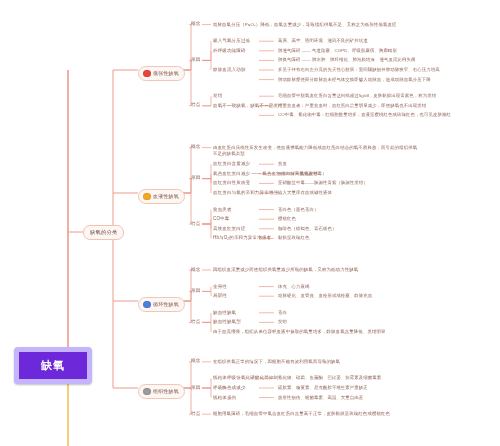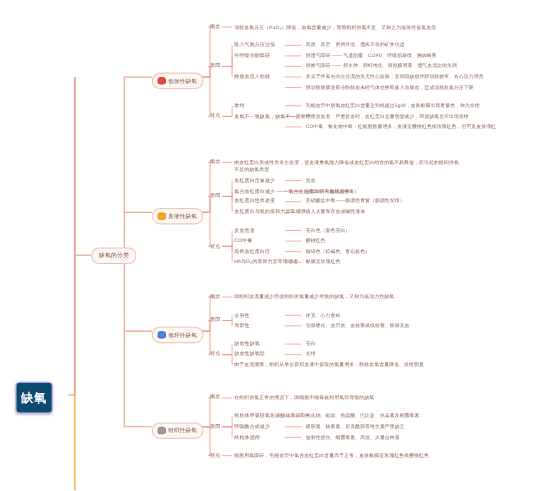--- a/index.html
+++ b/index.html
@@ -10,28 +10,28 @@
     overflow:hidden;
     position:relative;
   }
   #canvas{position:absolute;inset:0;}
   svg.links{position:absolute;left:0;top:0;width:500px;height:446px;pointer-events:none;}
 
   .node{position:absolute;box-sizing:border-box;white-space:nowrap;}
 
   
   .root{
-    background:#0c4a6e;
+    background:#6d28d9;
     color:#ffffff;
-    border:1px solid #c4b5fd;
+    border:5px solid #c4b5fd;
     border-radius:4px;
     font-size:11px;
     font-weight:bold;
     letter-spacing:1px;
-    padding:6px 4px;
+    padding:6px 22px;
     box-shadow:0 1px 2px rgba(0,0,0,.25);
   }
   
   .lvl1{
     background:#fdf6f3;
     border:1px solid #f0c3b4;
     border-radius:7px;
     color:#6b4a42;
     font-size:5.2px;
     padding:3px 6px;

